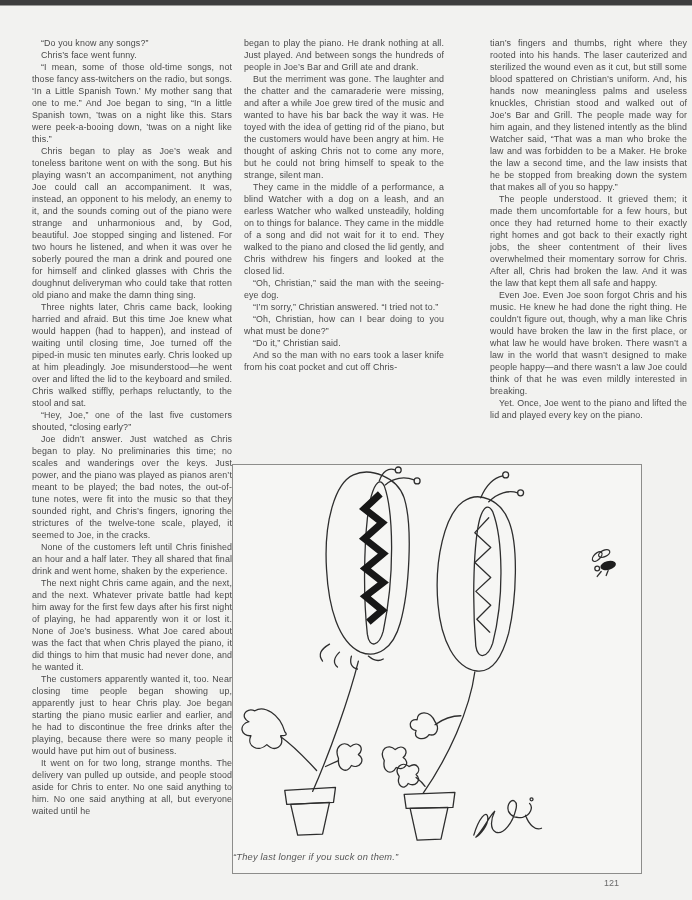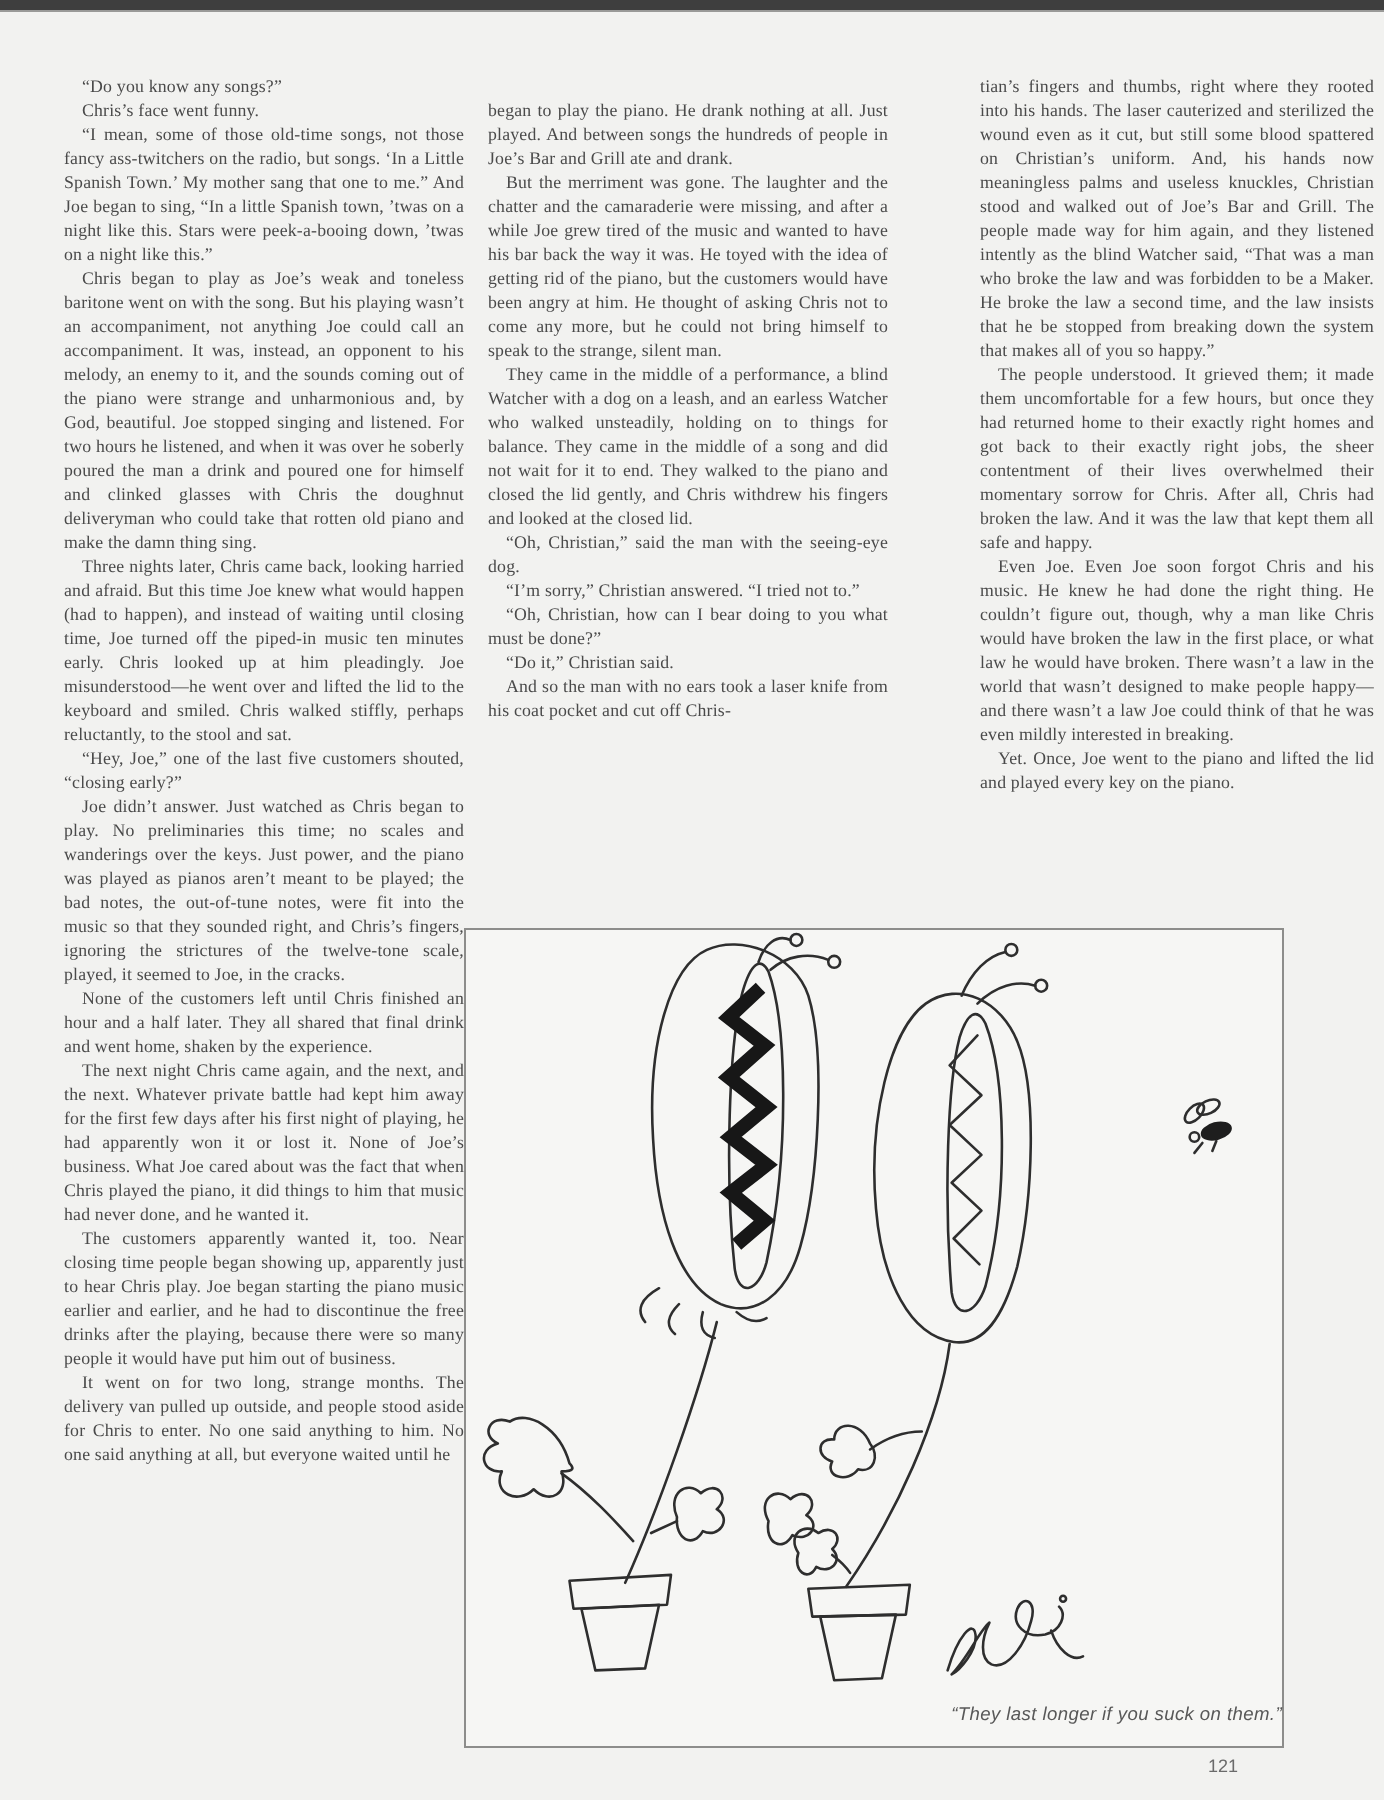--- a/index.html
+++ b/index.html
@@ -1,29 +1,29 @@
 <!DOCTYPE html>
 <html><head>
 <meta charset="utf-8">
 <style>
   html,body { margin:0; padding:0; }
   body { background:#e6e6e4; font-family:"Liberation Sans", sans-serif; }
   .page { position:relative; width:692px; height:900px; background:#f2f2f0; overflow:hidden; }
   .scan-edge { position:absolute; top:0; left:0; width:692px; height:5px; background:#3e3e3e; box-shadow:0 1px 0 #9a9a98; }
   .col { position:absolute; top:37px; color:#4a4a4a; font-size:8.9px; line-height:12px;
-         text-align:justify; letter-spacing:0.1px; overflow:hidden;font-family:Liberation Serif, serif; }
+         text-align:justify; letter-spacing:0.1px; overflow:hidden; }
   .col1 { left:32px;  width:200px; height:838px; }
-  .col2 { left:244px; width:200px; height:424px;margin-top:12px; }
+  .col2 { left:244px; width:200px; height:424px; }
   .col3 { left:454px; width:197px; height:424px;margin-left:36px; }
   .col p { margin:0; text-indent:9px; }
   .cont p:first-child { text-indent:0; }
   .cartoon { position:absolute; left:232px; top:464px; width:410px; height:410px; margin:0;
              border:1px solid #8d8d8b; background:#f6f6f4; box-sizing:border-box; }
   .cartoon svg { position:absolute; left:0; top:0; width:100%; height:100%; }
-  .caption { position:absolute; left:0; right:0; bottom:11px; text-align:right; font-style:italic;
+  .caption { position:absolute; left:0; right:0; bottom:11px; text-align:left; font-style:italic;
              font-size:9.3px; color:#585858; letter-spacing:0.2px;margin-top:48px; }
   .pageno { position:absolute; left:604px; top:878px; width:44px; text-align:left;
             font-size:9px; color:#6b6b6b; }
   .ink { stroke:#2e2e2e; fill:none; stroke-width:1.3; stroke-linecap:round; stroke-linejoin:round; }
   .teeth-dark { stroke:#171717; stroke-width:7; fill:none; stroke-linejoin:miter; stroke-linecap:butt; }
   .fill-dark { fill:#1e1e1e; stroke:none; }
 </style>
 </head>
 <body>
 

